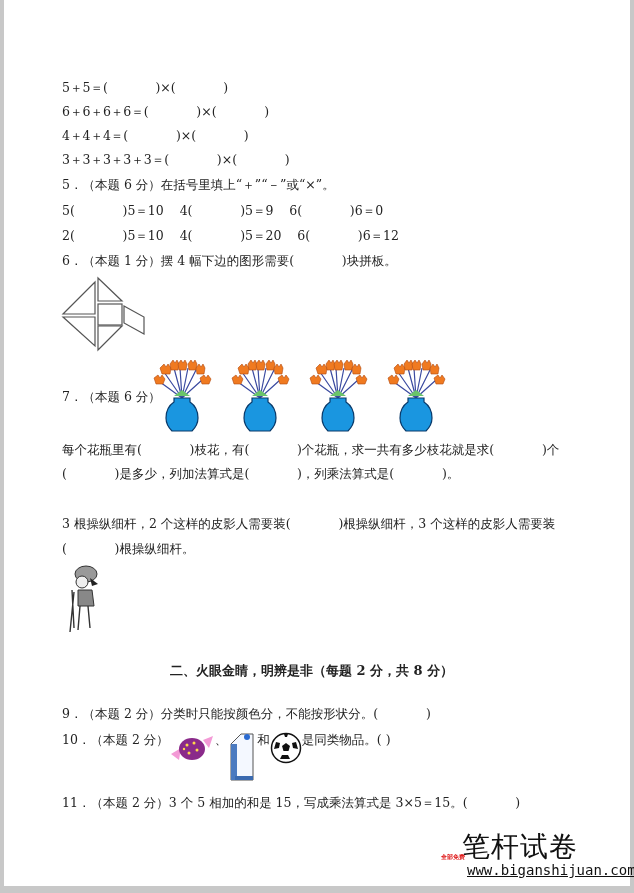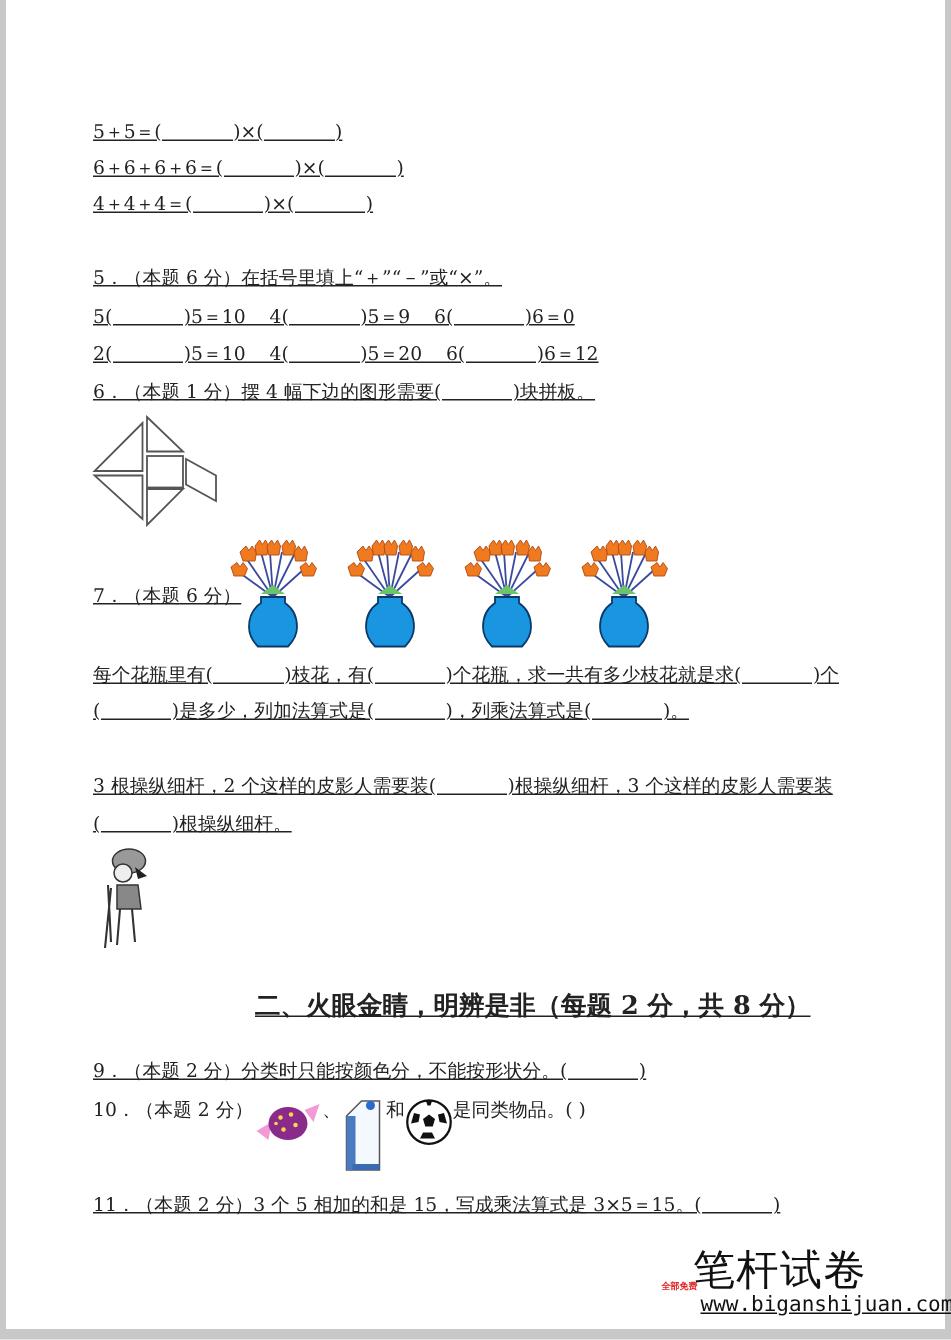--- a/index.html
+++ b/index.html
@@ -8,21 +8,21 @@
     background: #c8c8c8;
     font-family: "DejaVu Serif", "Liberation Serif", serif;
     color: #222;
   }
   .page {
     position: absolute; left: 4px; top: 0; width: 626px; height: 886px;
     background: #fff;
   }
   .line {
     position: absolute; left: 58px; font-size: 12.5px; line-height: 16px;
-    white-space: pre; color: #222; text-decoration: underline;
+    white-space: pre; color: #222;
   }
   .tag { color: #1aaa4a; font-weight: bold; }
   .bold { font-weight: bold; }
   .abs { position: absolute; }
   .score-table {
     position: absolute; left: 60px; top: 643px; border-collapse: collapse;
   }
   .score-table td {
     border: 1.5px solid #222; width: 48px; height: 24px; text-align: center;
     font-size: 12px; color: #444; padding: 0;
@@ -42,20 +42,21 @@
   }
 </style>
 </head>
 <body>
 
 <div class="page">
 
   <div class="line" style="top:80px">5＋5＝(            )×(            )</div>
   <div class="line" style="top:104px">6＋6＋6＋6＝(            )×(            )</div>
   <div class="line" style="top:128px">4＋4＋4＝(            )×(            )</div>
+  <div class="line" style="top:152px">3＋3＋3＋3＋3＝(            )×(            )</div>
 
   <div class="line" style="top:177px">5．（本题 6 分）在括号里填上“＋”“－”或“×”。</div>
   <div class="line" style="top:203px">5(            )5＝10    4(            )5＝9    6(            )6＝0</div>
   <div class="line" style="top:228px">2(            )5＝10    4(            )5＝20    6(            )6＝12</div>
 
   <div class="line" style="top:253px">6．（本题 1 分）摆 4 幅下边的图形需要(            )块拼板。</div>
   <svg class="abs" style="left:56px;top:276px" width="90" height="76" viewBox="0 0 90 76">
     <g fill="none" stroke="#555" stroke-width="1.2">
       <polygon points="38,2 62,25 38,25"></polygon>
       <polygon points="35,6 35,38 3,38"></polygon>
@@ -139,21 +140,21 @@
   <div class="line" style="top:516px">3 根操纵细杆，2 个这样的皮影人需要装(            )根操纵细杆，3 个这样的皮影人需要装</div>
   <div class="line" style="top:541px">(            )根操纵细杆。</div>
   <svg class="abs" style="left:60px;top:564px" width="40" height="72" viewBox="0 0 40 72">
     <ellipse cx="22" cy="10" rx="11" ry="8" fill="#999" stroke="#333" stroke-width="1"></ellipse>
     <circle cx="18" cy="18" r="6" fill="#eee" stroke="#333" stroke-width="1"></circle>
     <path d="M26 14 l8 6 l-6 2 z" fill="#222"></path>
     <path d="M14 26 h14 l2 16 h-16 z" fill="#888" stroke="#333" stroke-width="1"></path>
     <path d="M16 42 l-2 24 M24 42 l2 22 M10 28 l-4 40 M8 26 l2 38" stroke="#333" stroke-width="1.4"></path>
   </svg>
 
-  <div class="line bold" style="left:166px;top:663px;font-size:17px">二、火眼金睛，明辨是非（每题 2 分，共 8 分）</div>
+  <div class="line bold" style="left:166px;top:663px;font-size:13px">二、火眼金睛，明辨是非（每题 2 分，共 8 分）</div>
 
   <div class="line" style="top:706px">9．（本题 2 分）分类时只能按颜色分，不能按形状分。(            )</div>
 
   <div class="abs" style="left:58px;top:732px;display:flex;font-size:12.5px;height:50px">
     <span>10．（本题 2 分）</span>
     <svg width="46" height="34" viewBox="0 0 46 34">
       <path d="M2 22 l10 -6 l-2 12 z" fill="#f39ad6"></path>
       <path d="M34 8 l10 -4 l-4 12 z" fill="#f39ad6"></path>
       <ellipse cx="23" cy="17" rx="13" ry="11" fill="#8a2a8a"></ellipse>
       <g fill="#ffd84a">

